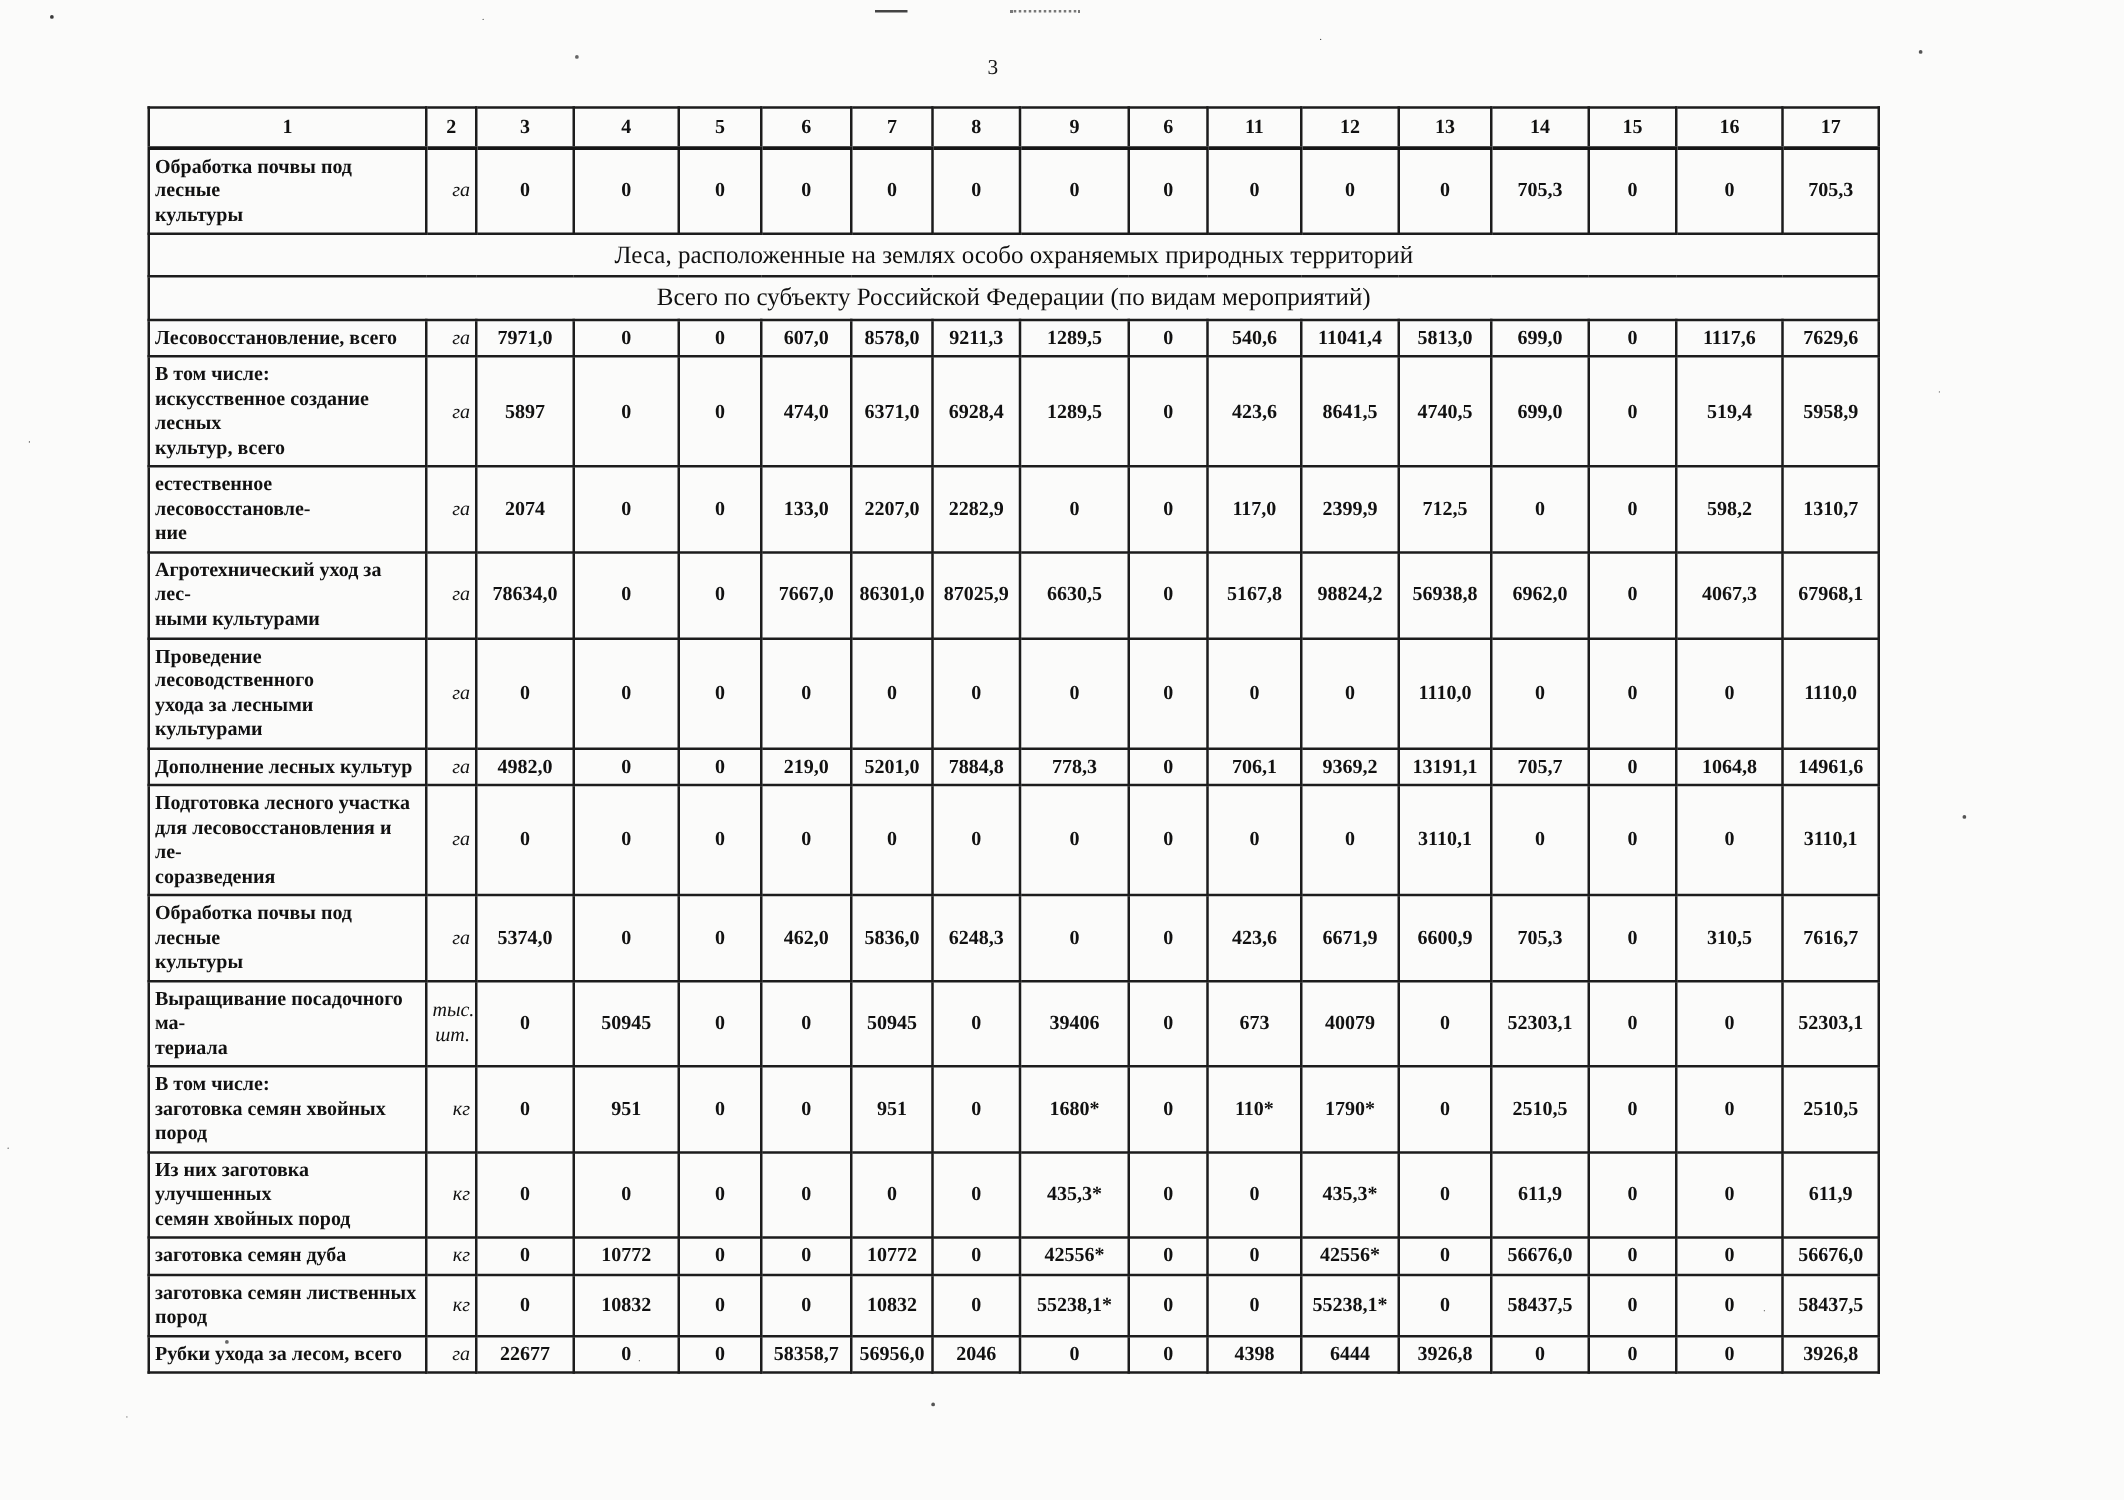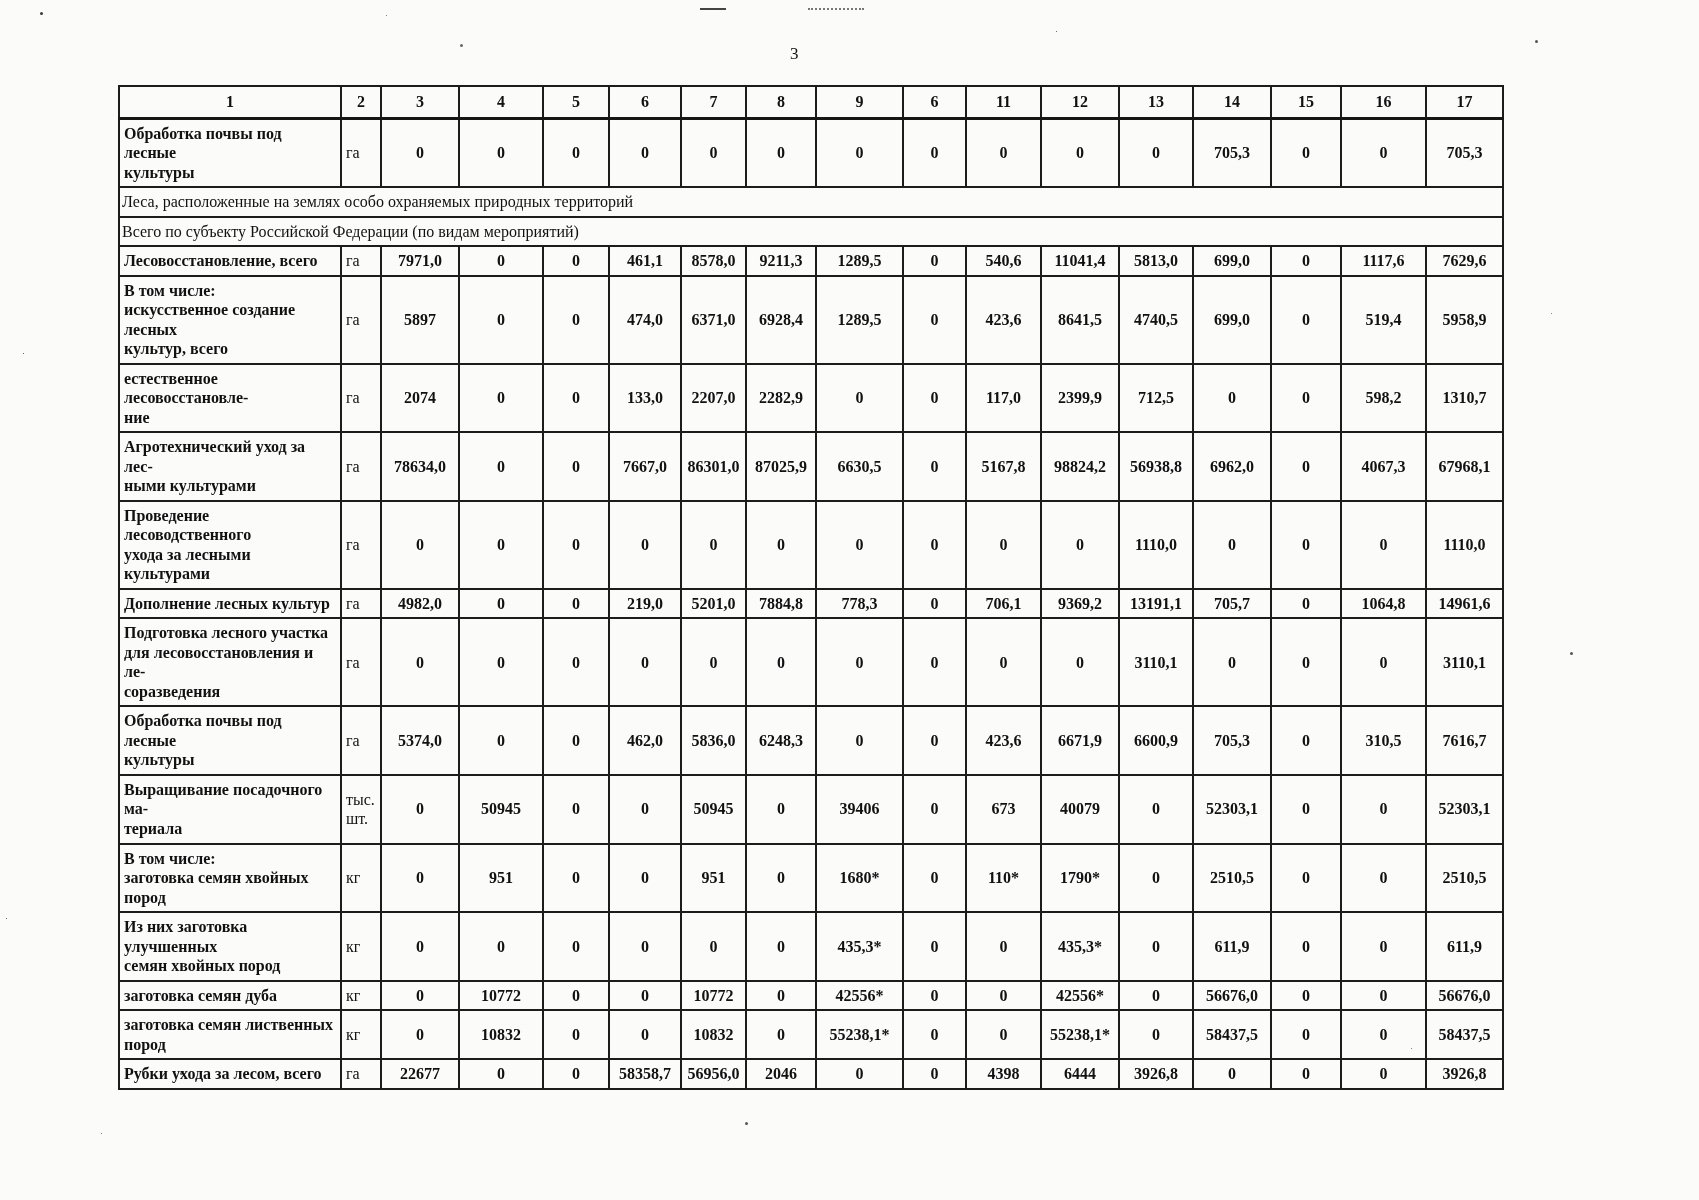--- a/index.html
+++ b/index.html
@@ -42,33 +42,34 @@
     padding: 5px 2px;
     border-bottom: 3px solid #161616;
   }
   td.label-cell {
     text-align: left;
     white-space: pre-line;
     padding: 5px 3px 5px 5px;
     font-weight: 700;
   }
   td.unit-cell {
-    text-align: left;
+    text-align: right;
     white-space: pre-line;
     padding: 5px 1px;
+    font-style: italic;
   }
   td.num-cell {
     text-align: center;
     font-weight: 700;
     font-size: 15.5px;
   }
   tr.section-row td {
-    text-align: left;
+    text-align: center;
     font-weight: 400;
-    font-size: 16px;
+    font-size: 20px;
     padding: 4px 2px;
     border-left: 2px solid #1c1c1c;
     border-right: 2px solid #1c1c1c;
   }
 
   
   .speck {
     position: absolute; width: 3px; height: 3px; border-radius: 50%;
     background: #3a3a3a;
     box-shadow:
@@ -176,21 +177,21 @@
           </tr>
           <tr class="section-row">
             <td colspan="17">Всего по субъекту Российской Федерации (по видам мероприятий)</td>
           </tr>
           <tr>
             <td class="label-cell">Лесовосстановление, всего</td>
             <td class="unit-cell">га</td>
             <td class="num-cell">7971,0</td>
             <td class="num-cell">0</td>
             <td class="num-cell">0</td>
-            <td class="num-cell">461,1</td>
+            <td class="num-cell">607,0</td>
             <td class="num-cell">8578,0</td>
             <td class="num-cell">9211,3</td>
             <td class="num-cell">1289,5</td>
             <td class="num-cell">0</td>
             <td class="num-cell">540,6</td>
             <td class="num-cell">11041,4</td>
             <td class="num-cell">5813,0</td>
             <td class="num-cell">699,0</td>
             <td class="num-cell">0</td>
             <td class="num-cell">1117,6</td>

